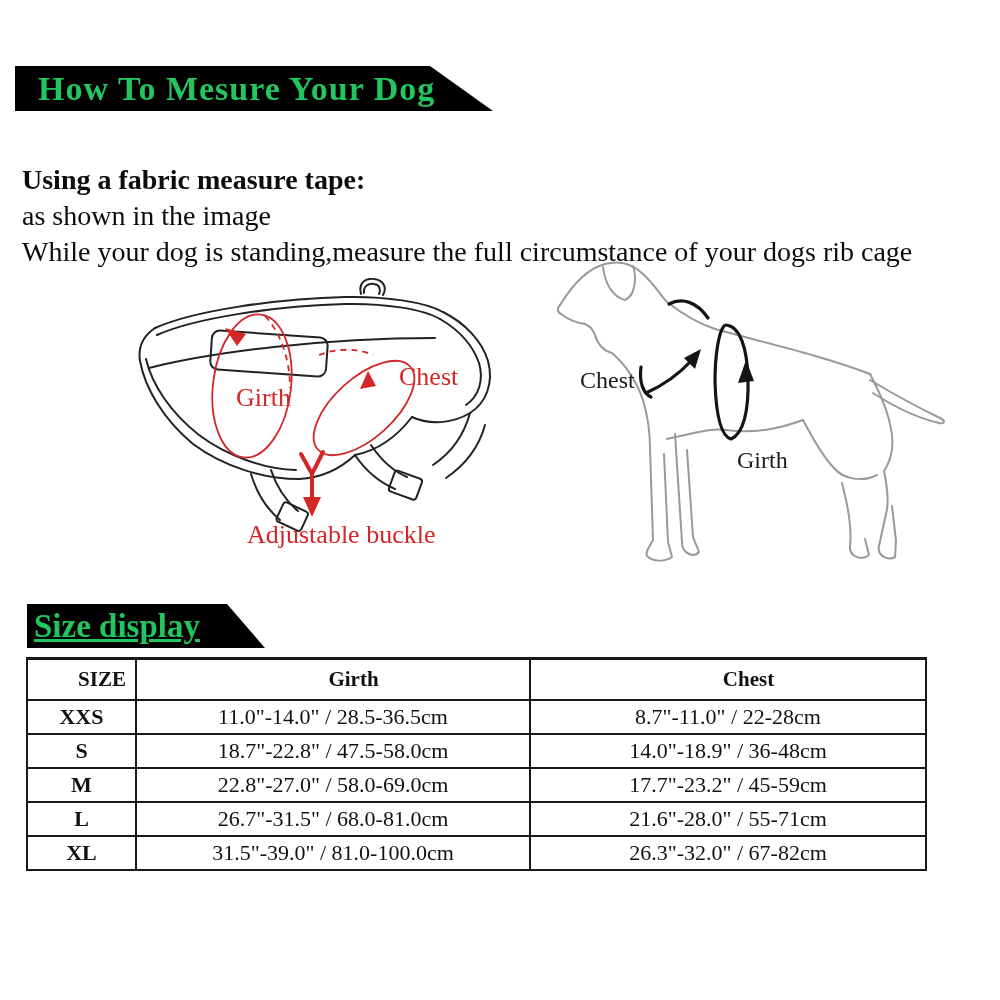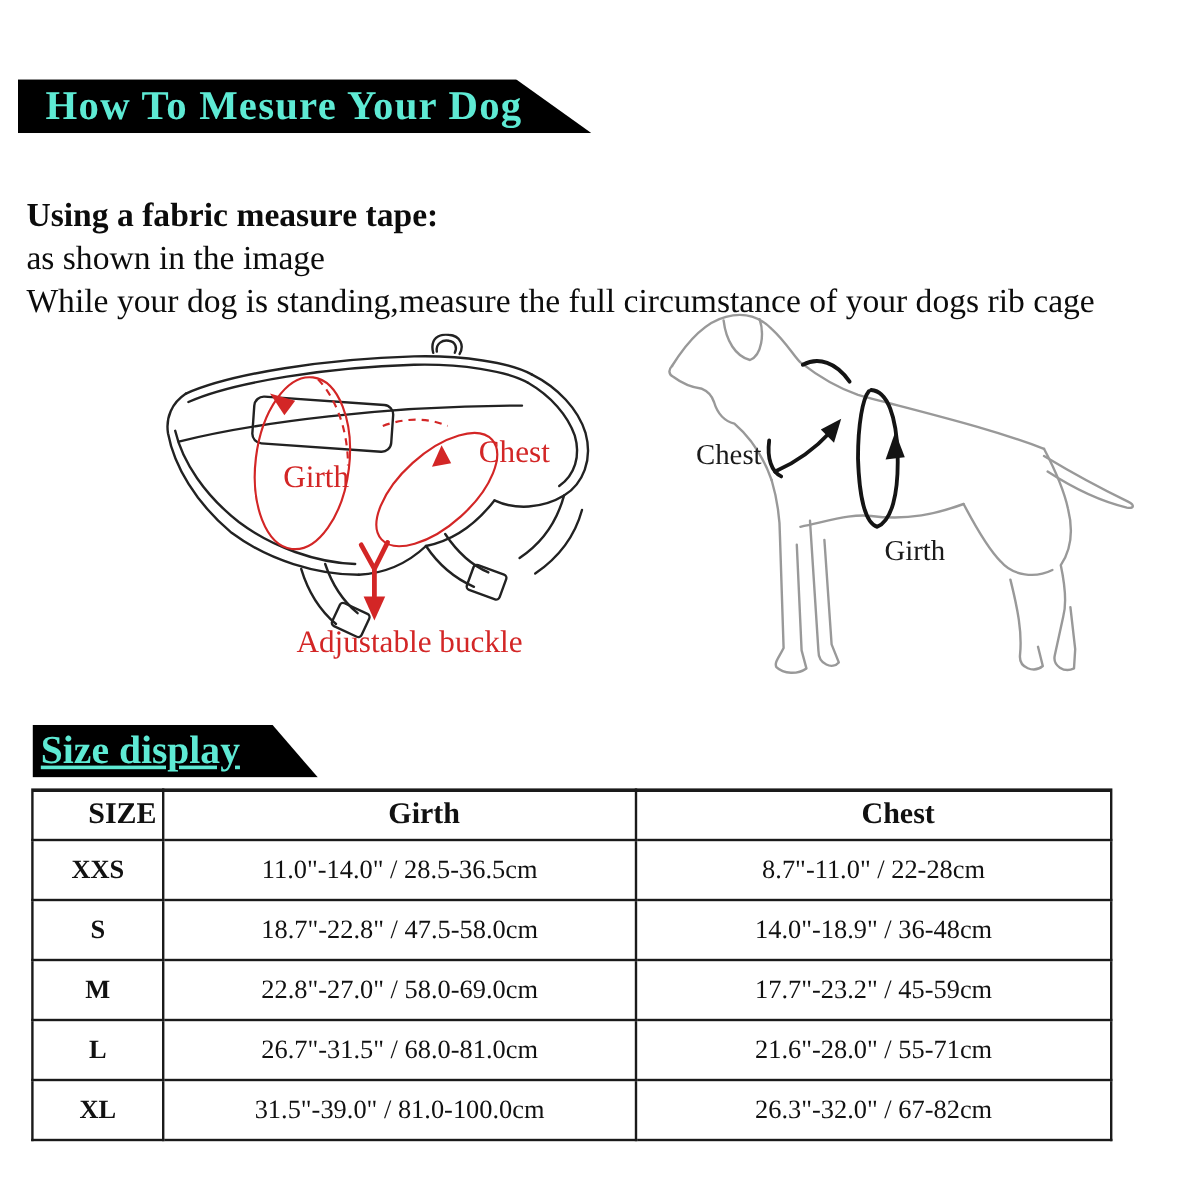--- a/index.html
+++ b/index.html
@@ -9,21 +9,21 @@
     position: relative;
     font-family: "Liberation Serif", "DejaVu Serif", serif;
     color: #111;
     overflow: hidden;
   }
 
   
   .ribbon {
     position: absolute;
     background: #000;
-    color: #5eead4;
+    color: #22c55e;
     font-weight: bold;
     display: flex;
     align-items: center;
     white-space: nowrap;
   }
   .ribbon.main {
     left: 15px; top: 66px;
     width: 478px; height: 45px;
     font-size: 34px;
     padding-left: 23px;
@@ -65,25 +65,25 @@
     position: absolute;
     left: 26px; top: 657px;
     width: 899px;
     border-collapse: collapse;
     table-layout: fixed;
     font-size: 22px;
   }
   table.size-table th, table.size-table td {
     border: 2px solid #1a1a1a;
     text-align: center;
-    height: 50px;
+    height: 34px;
     padding: 0 4px;
     font-weight: normal;
   }
-  table.size-table thead th { font-weight: bold; font-size: 25px; height: 41px; padding-left: 45px; }
+  table.size-table thead th { font-weight: bold; font-size: 21px; height: 41px; padding-left: 45px; }
   table.size-table td:first-child { font-weight: bold; }
   table.size-table { border-top: 3px solid #1a1a1a; }
   col.c-size  { width: 109px; }
   col.c-girth { width: 394px; }
   col.c-chest { width: 396px; }
 </style>
 </head>
 <body>
 
 <div class="ribbon main">

